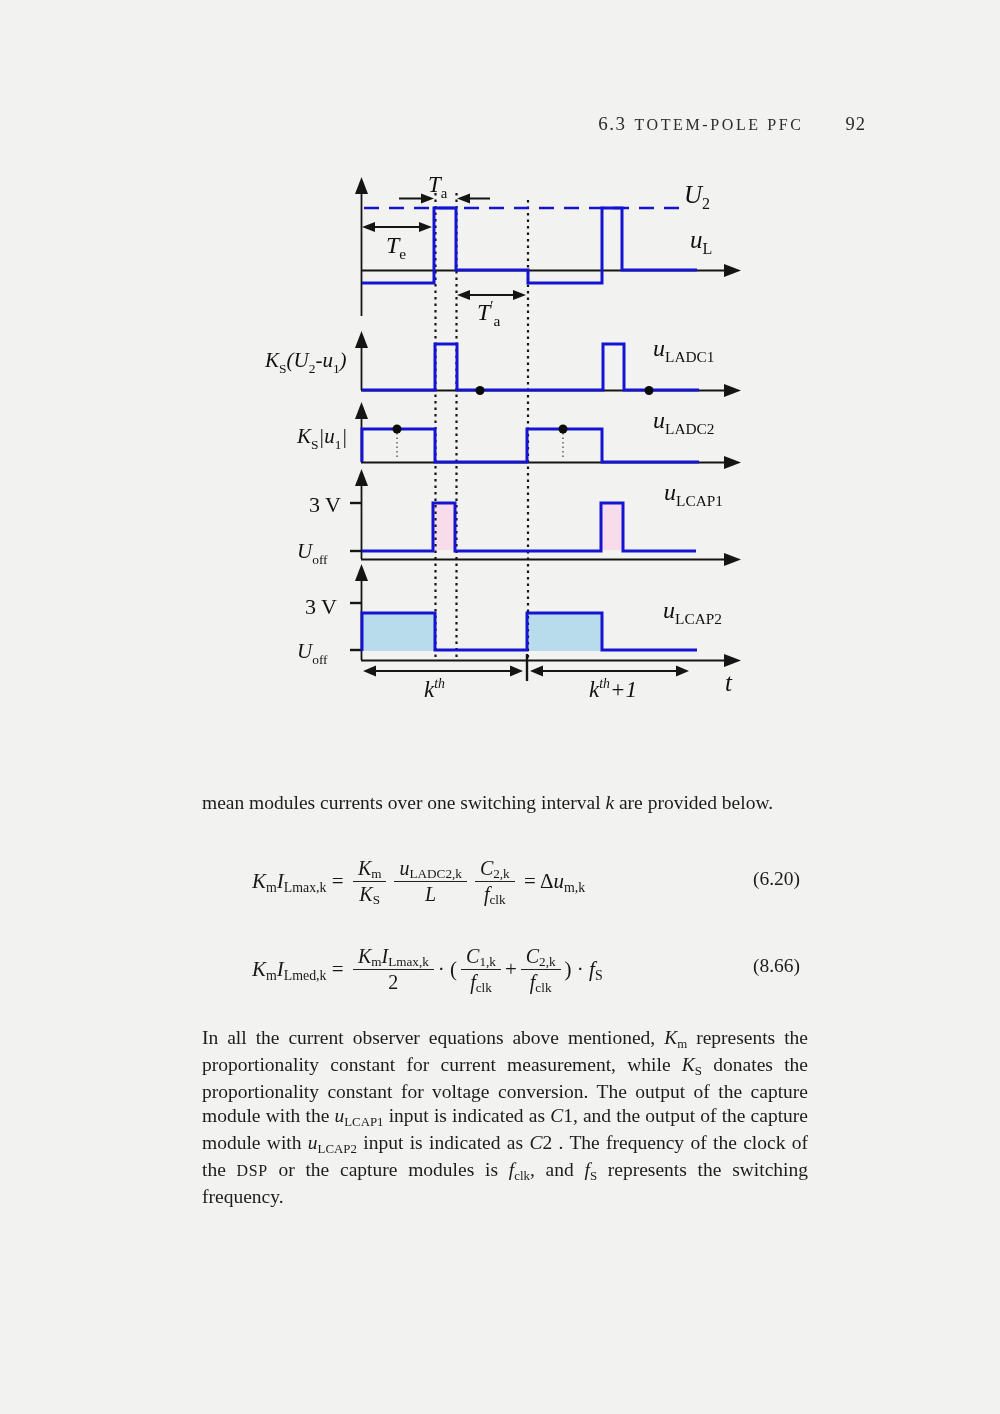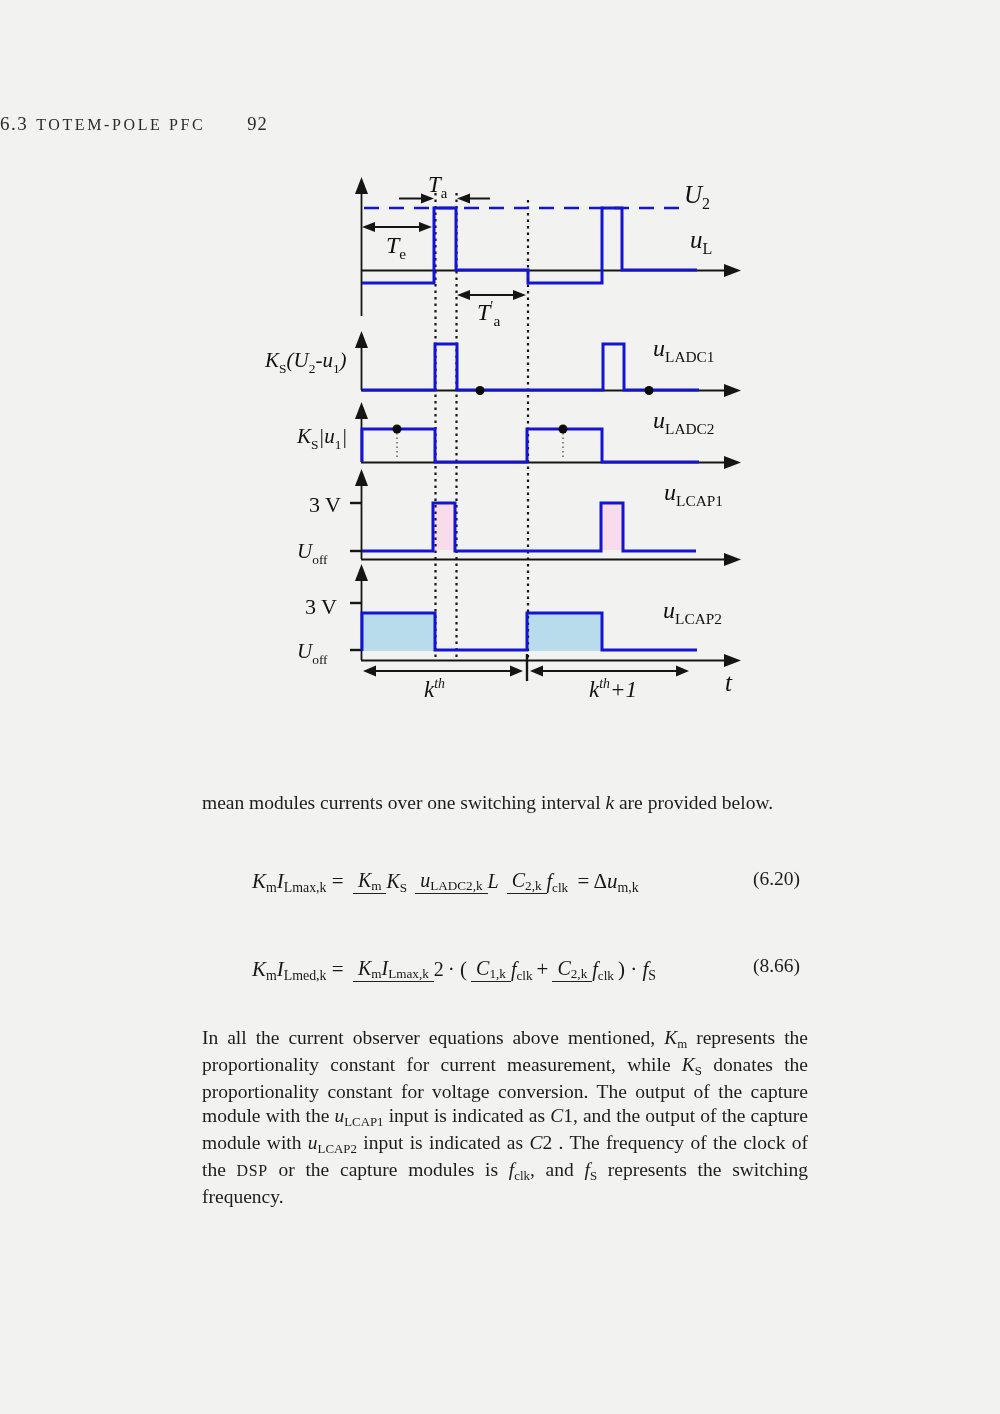--- a/index.html
+++ b/index.html
@@ -6,21 +6,21 @@
   body{
     width:1000px;height:1414px;position:relative;overflow:hidden;
     background:#f2f2f0;
     font-family:"Liberation Serif", serif;
     color:#1d1d1d;
   }
   .abs{position:absolute;}
 
   
   .page-header{
-    top:113px;left:0;width:858px;color:#2b2b2b;
+    top:113px;left:8px;width:858px;text-align:right;color:#2b2b2b;
   }
   .hdr-sec{font-size:19px;letter-spacing:1.5px;}
   .hdr-title{font-size:16px;letter-spacing:2.6px;margin-left:8px;}
   .hdr-page{font-size:18.5px;margin-left:42px;letter-spacing:1px;}
 
   
   .seg-i,.seg-is,.seg-isup{font-style:italic;}
   span.seg-s,span.seg-is{font-size:66%;position:relative;top:0.30em;}
   span.seg-sc{font-size:82%;letter-spacing:0.6px;}
 
@@ -64,21 +64,21 @@
   }
 
   
   .equation{
     display:flex;align-items:center;font-size:21px;color:#171717;text-align:right;
   }
   .eq620{top:851px;left:252px;height:60px;}
   .eq621{top:937px;left:252px;height:64px;}
   .equation .tok{white-space:pre;}
   .frac{
-    display:inline-flex;align-items:center;
+    display:inline-flex;flex-direction:column;align-items:center;
     vertical-align:middle;margin:0 4px;font-size:20px;line-height:1.15;
   }
   .frac .num{border-bottom:1.4px solid #222;padding:0 5px 1px;white-space:pre;}
   .frac .den{padding-top:1px;white-space:pre;}
   .eqnum{font-size:19.5px;color:#1c1c1c;}
   .eqnum-620{top:868px;left:753px;}
   .eqnum-621{top:955px;left:753px;}
 </style>
 </head>
 <body>

